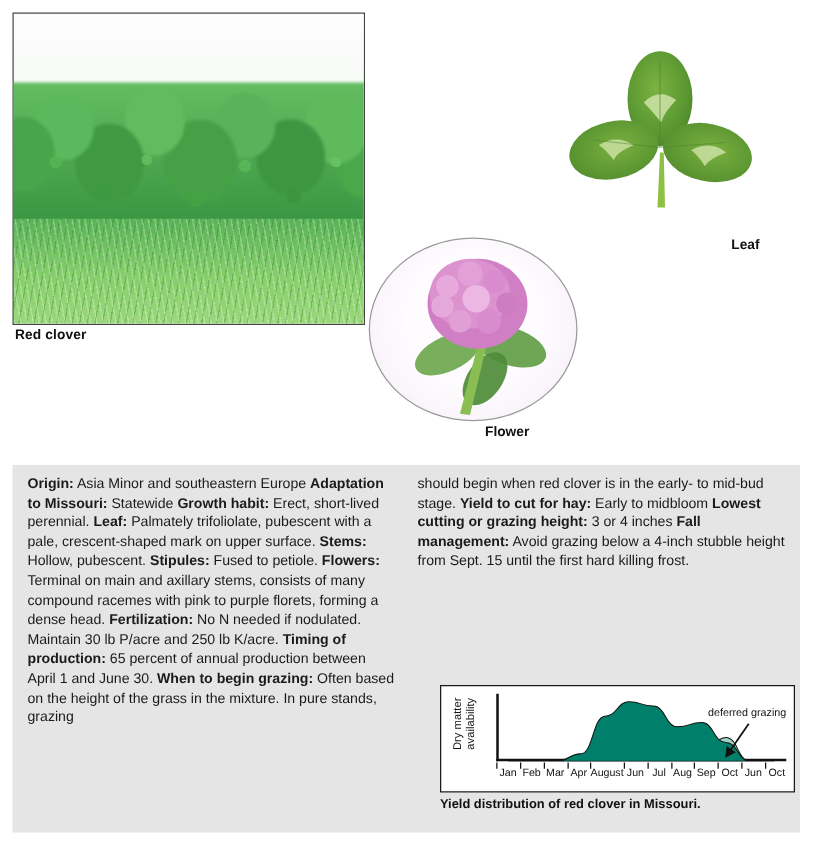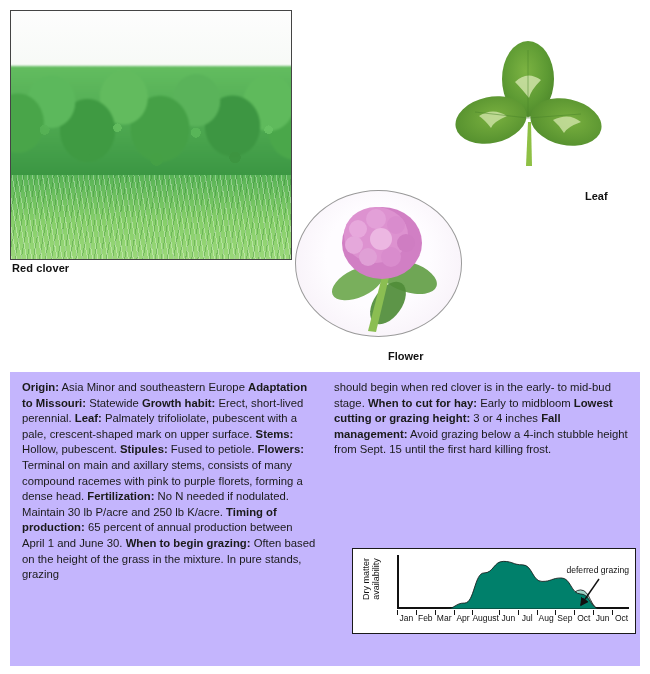--- a/index.html
+++ b/index.html
@@ -79,28 +79,28 @@
 
   
   .flower-photo{
     position:absolute;left:295px;top:190px;width:165px;height:145px;
     border-radius:50%;
     border:1px solid #9a9a9a;
     overflow:hidden;
     background:radial-gradient(circle at 50% 45%, #fefcff 0 45%, #f4ecf5 100%);
   }
   .flower-caption{
-    position:absolute;left:388px;top:350px;
+    position:absolute;left:388px;top:340px;
     font-size:11px;font-weight:bold;color:#111;text-align:center;
   }
 
   
   .info-panel{
     position:absolute;left:10px;top:372px;width:630px;height:294px;
-    background:#c4b5fd;
+    background:#e5e5e5;
   }
   .columns{
     position:absolute;left:12px;top:8px;width:606px;
     display:flex;gap:18px;
   }
   .col{width:294px;}
   .col p{
     margin:0 0 0 0;
     font-size:11.3px;line-height:15.6px;color:#1a1a1a;
     font-family:"Liberation Sans", sans-serif;
@@ -218,21 +218,21 @@
     </div>
     <div class="flower-caption">Flower</div>
   </div>
 
   <div class="info-panel">
     <div class="columns">
       <div class="col">
         <p id="leftText"><b>Origin:</b> Asia Minor and southeastern Europe <b>Adaptation to Missouri:</b> Statewide <b>Growth habit:</b> Erect, short-lived perennial. <b>Leaf:</b> Palmately trifoliolate, pubescent with a pale, crescent-shaped mark on upper surface. <b>Stems:</b> Hollow, pubescent. <b>Stipules:</b> Fused to petiole. <b>Flowers:</b> Terminal on main and axillary stems, consists of many compound racemes with pink to purple florets, forming a dense head. <b>Fertilization:</b> No N needed if nodulated. Maintain 30 lb P/acre and 250 lb K/acre. <b>Timing of production:</b> 65 percent of annual production between April 1 and June 30. <b>When to begin grazing:</b> Often based on the height of the grass in the mixture. In pure stands, grazing </p>
       </div>
       <div class="col">
-        <p id="rightText">should begin when red clover is in the early- to mid-bud stage. <b>When to cut for hay:</b> Early to midbloom <b>Lowest cutting or grazing height:</b> 3 or 4 inches <b>Fall management:</b> Avoid grazing below a 4-inch stubble height from Sept. 15 until the first hard killing frost. </p>
+        <p id="rightText">should begin when red clover is in the early- to mid-bud stage. <b>Yield to cut for hay:</b> Early to midbloom <b>Lowest cutting or grazing height:</b> 3 or 4 inches <b>Fall management:</b> Avoid grazing below a 4-inch stubble height from Sept. 15 until the first hard killing frost. </p>
       </div>
     </div>
 
     <div class="chart-card">
       <div class="chart-box">
         <div class="ylab">Dry matter availability</div>
         <div class="plot">
           <div class="axis-v"></div>
           <div class="axis-h"></div>
           <svg class="curve" viewBox="0 0 236 56" preserveAspectRatio="none" id="curveSvg">
@@ -257,15 +257,16 @@
         <div class="ann" id="annText">deferred grazing</div>
         <svg class="arrow" viewBox="0 0 284 86">
           <defs>
             <marker id="ah" markerWidth="7" markerHeight="7" refX="5" refY="3.2" orient="auto">
               <path d="M0,0 L6,3.2 L0,6.4 z" fill="#111"></path>
             </marker>
           </defs>
           <line x1="246" y1="30" x2="228" y2="56" stroke="#111" stroke-width="1.4" marker-end="url(#ah)"></line>
         </svg>
       </div>
+      <div class="chart-caption">Yield distribution of red clover in Missouri.</div>
     </div>
   </div>
 </div>
 
 </body></html>

